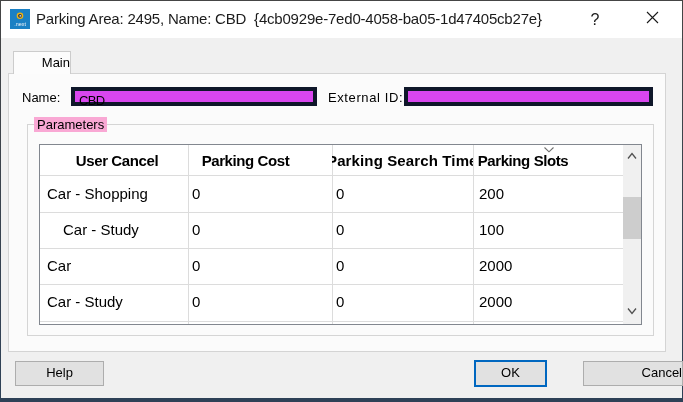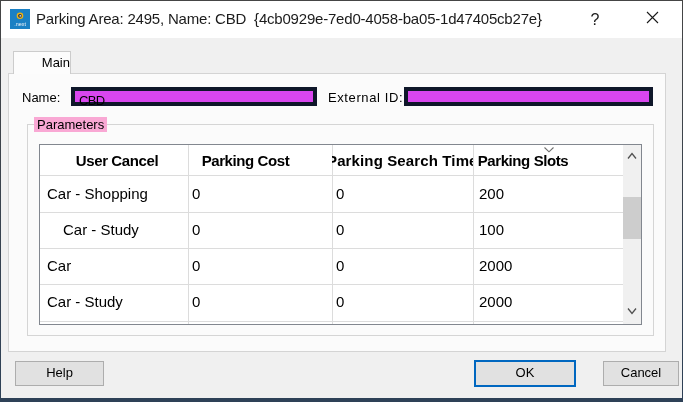--- a/index.html
+++ b/index.html
@@ -18,21 +18,21 @@
   .groupbox { left:27px; top:124px; width:627px; height:212px; border:1px solid #d5d5d5; z-index:2; }
   .grouplabel { left:34px; top:117px; padding:0 3px; background:#f9a8d4; font-size:13px; z-index:3; }
   .table { left:39px; top:144px; width:603px; height:181px; border:1px solid #82878f; background:#fff; z-index:3; }
   .vline { width:1px; background:#dcdcdc; top:145px; height:179px; z-index:4; }
   .hline { height:1px; background:#dcdcdc; left:40px; width:583px; z-index:4; }
   .hcell { top:145px; height:31px; line-height:31px; font-size:15px; font-weight:bold; letter-spacing:-0.4px; text-align:center; overflow:hidden; white-space:nowrap; z-index:5; }
   .cell { font-size:15px; color:#000; white-space:nowrap; z-index:5; height:36px; line-height:36px; }
   .sb { left:623px; width:18px; background:#f0f0f0; z-index:6; }
   .sbthumb { left:623px; top:197px; width:18px; height:42px; background:#cdcdcd; z-index:7; }
   .btn { top:361px; height:25px; background:#e1e1e1; border:1px solid #adadad; font-size:13px; text-align:center; line-height:22px; z-index:2; }
-  .btnok { left:474px; top:360px; width:102px; height:27px; background:#e1e1e1; border:2px solid #0067c0; font-size:13px; text-align:center; line-height:22px; z-index:2; }
+  .btnok { left:474px; top:360px; width:73px; height:27px; background:#e1e1e1; border:2px solid #0067c0; font-size:13px; text-align:center; line-height:22px; z-index:2; }
   svg { display:block; }
 </style>
 </head>
 <body>
   <div class="abs dialog"></div>
   <div class="abs titlebar"></div>
   <div class="abs icon">
     <svg width="20" height="20" viewBox="0 0 20 20">
       <rect x="0" y="0" width="20" height="20" fill="#1a80c4"></rect>
       <circle cx="10" cy="6.8" r="3.3" fill="#efb211"></circle>
@@ -109,13 +109,13 @@
     </svg>
   </div>
   <div class="abs" style="left:627px; top:307px; z-index:7;">
     <svg width="10" height="8" viewBox="0 0 10 8">
       <path d="M1 1.5 L5 6.5 L9 1.5" stroke="#505050" stroke-width="1.3" fill="none"></path>
     </svg>
   </div>
 
   <div class="abs btn" style="left:15px; width:89px;">Help</div>
   <div class="abs btnok">OK</div>
-  <div class="abs btn" style="left:603px; width:76px;">Cancel</div>
+  <div class="abs btn" style="left:583px; width:100px;text-align:right;">Cancel</div>
 
 </body></html>

